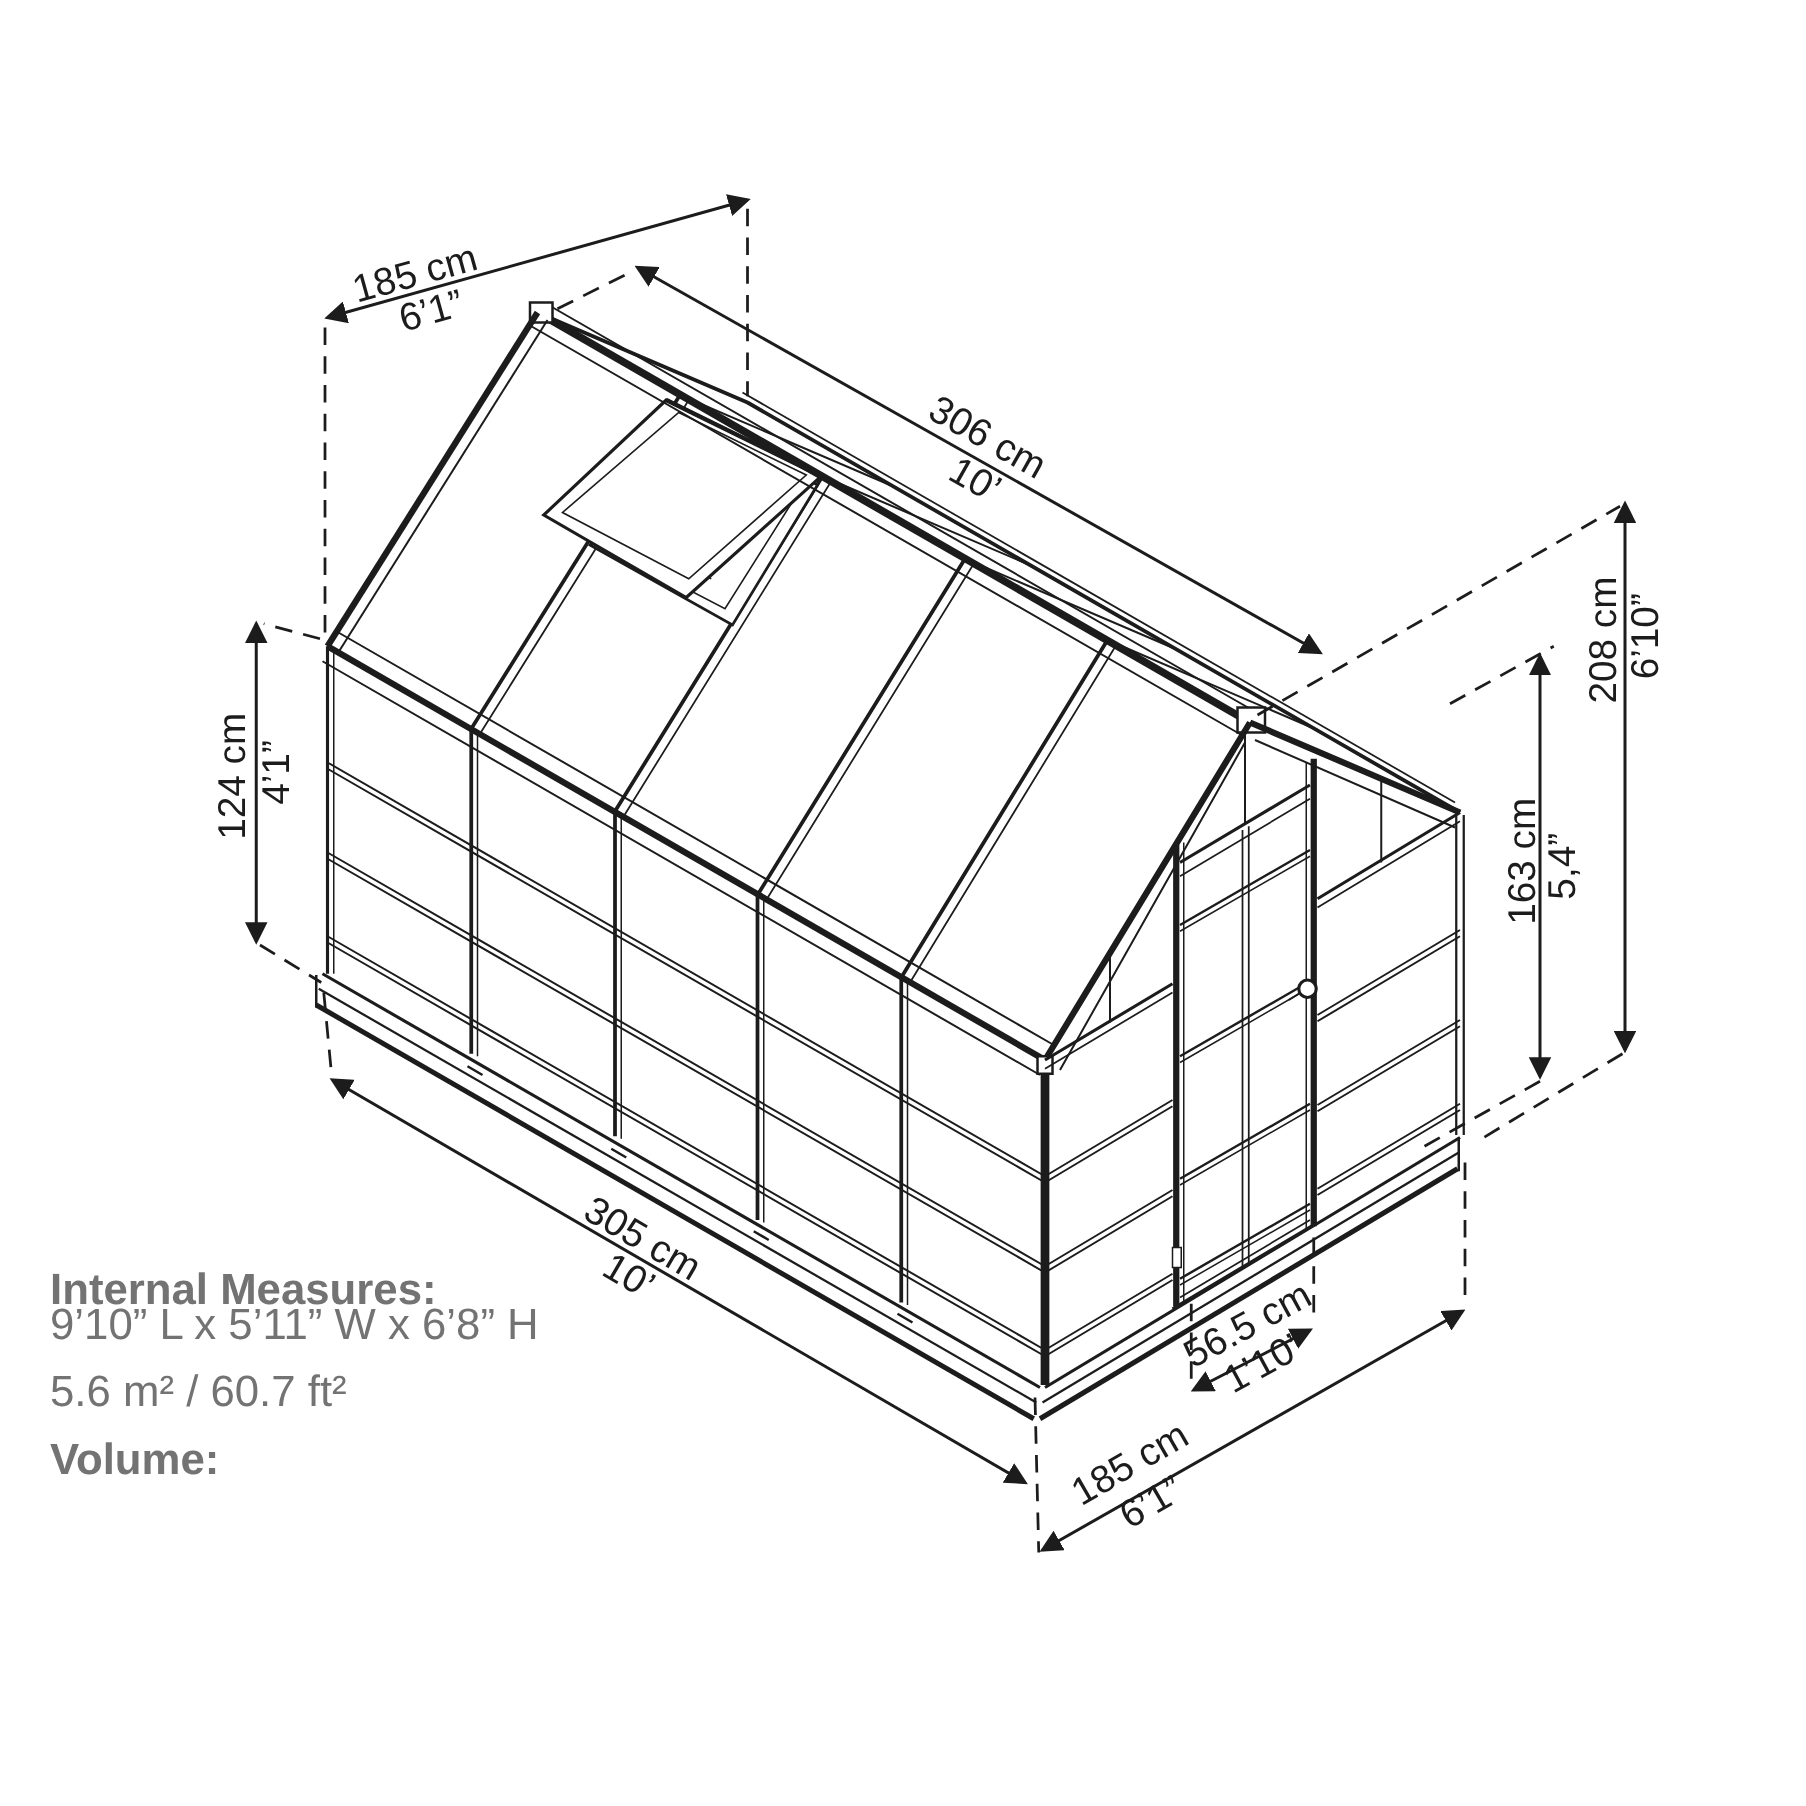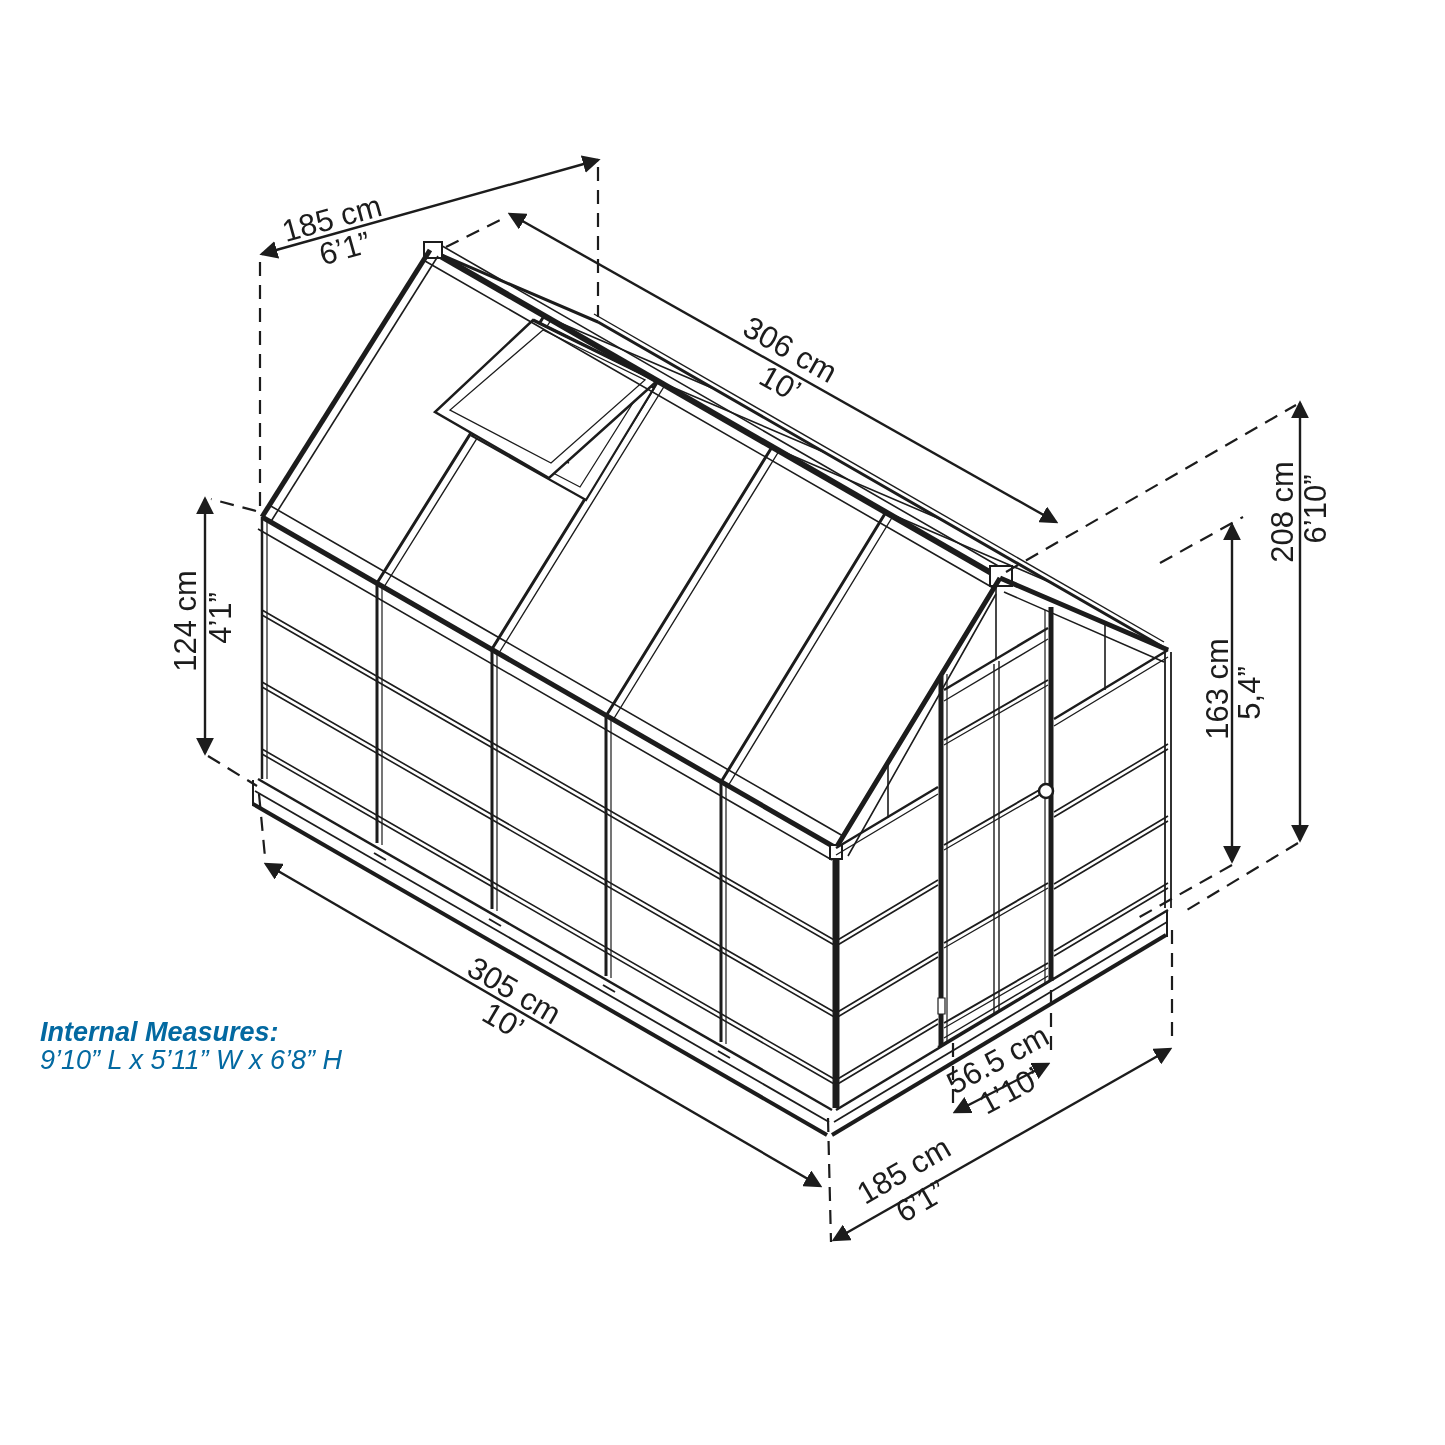--- a/index.html
+++ b/index.html
@@ -1,19 +1,19 @@
 <!DOCTYPE html>
 <html><head>
 <meta charset="utf-8">
 <style>
   html,body{margin:0;padding:0;background:#fff;}
   .stage{position:relative;width:1445px;height:1445px;background:#ffffff;overflow:hidden;
          font-family:"Liberation Sans",sans-serif;color:#1c1c1c;}
   .stage svg{position:absolute;left:0;top:0;}
-  .specs{position:absolute;left:40px;top:1018px;font-size:27px;line-height:28px;color:#0369a1;font-style:italic;}
+  .specs{position:absolute;left:40px;top:1018px;font-size:35px;line-height:28px;color:#737373;}
   .specs .head{font-weight:700;}
   .specs .gap{height:26px;}
   text{font-family:"Liberation Sans",sans-serif;font-size:31px;fill:#1c1c1c;}
 </style>
 </head>
 <body>
 
 <div class="stage">
 
 <svg width="1445" height="1445" viewBox="0 0 1445 1445">
@@ -151,16 +151,18 @@
 
     <text x="904" y="1181" transform="rotate(-30.1 904 1171)">185 cm</text>
     <text x="921" y="1212" transform="rotate(-30.1 921 1202)">6’1”</text>
   </g>
 </svg>
 
   <div class="specs">
     <div class="head">Internal Measures:</div>
     <div>9’10” L x 5’11” W x 6’8” H</div>
     <div class="gap"></div>
+    <div>5.6 m² / 60.7 ft²</div>
     <div class="gap"></div>
+    <div class="head">Volume:</div>
   </div>
 
 </div>
 
 </body></html>

